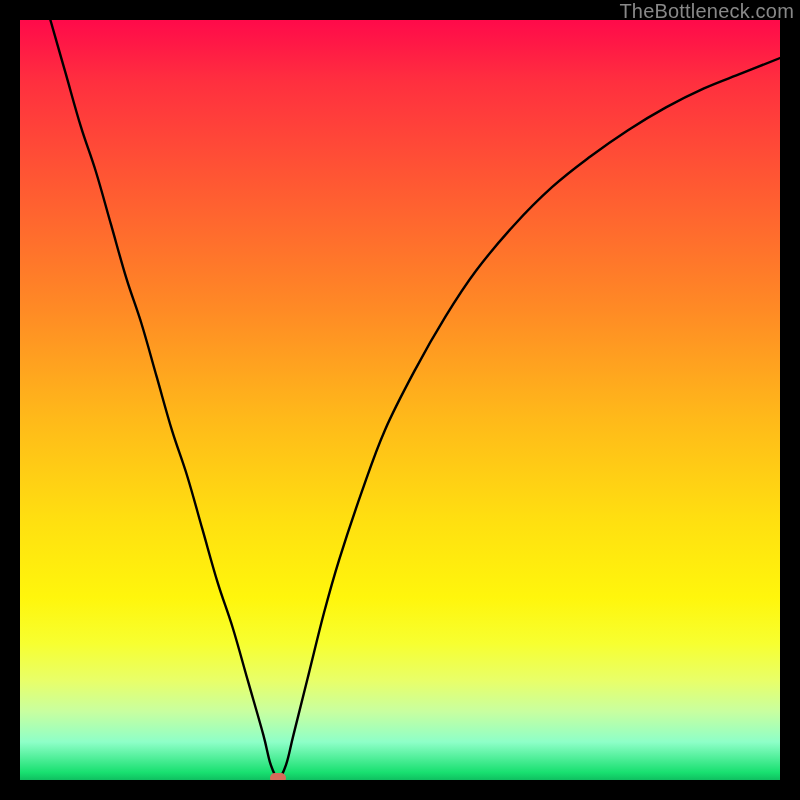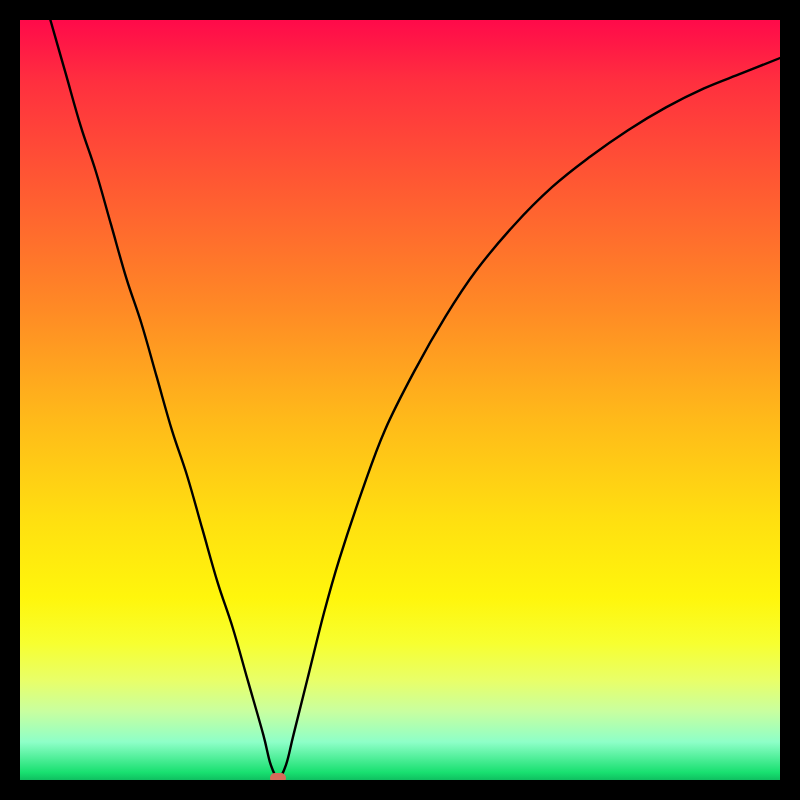--- a/index.html
+++ b/index.html
@@ -77,13 +77,14 @@
 <body>
 
 <div class="frame">
   <div class="plot-area">
     <div class="gradient"></div>
     <svg class="curve" viewBox="0 0 760 760" preserveAspectRatio="none">
       <path id="curve-path" fill="none" stroke="#000" stroke-width="2.4" stroke-linejoin="round" stroke-linecap="round" d="M 30.40 0.00 C 33.14 9.58, 40.13 34.05, 45.60 53.20 C 51.07 72.35, 55.33 88.62, 60.80 106.40 C 66.27 124.18, 70.53 134.22, 76.00 152.00 C 81.47 169.78, 85.73 186.05, 91.20 205.20 C 96.67 224.35, 100.93 240.62, 106.40 258.40 C 111.87 276.18, 116.13 286.22, 121.60 304.00 C 127.07 321.78, 131.33 338.05, 136.80 357.20 C 142.27 376.35, 146.53 392.62, 152.00 410.40 C 157.47 428.18, 161.73 438.22, 167.20 456.00 C 172.67 473.78, 176.93 490.05, 182.40 509.20 C 187.87 528.35, 192.13 544.62, 197.60 562.40 C 203.07 580.18, 207.33 590.22, 212.80 608.00 C 218.27 625.78, 222.53 642.05, 228.00 661.20 C 233.47 680.35, 239.10 699.35, 243.20 714.40 C 247.30 729.45, 248.06 737.00, 250.80 744.80 C 253.54 752.60, 255.66 757.72, 258.40 757.72 C 261.14 757.72, 263.26 752.60, 266.00 744.80 C 268.74 737.00, 269.50 730.82, 273.60 714.40 C 277.70 697.98, 283.33 675.49, 288.80 653.60 C 294.27 631.71, 298.53 613.32, 304.00 592.80 C 309.47 572.28, 312.36 561.49, 319.20 539.60 C 326.04 517.71, 333.79 494.46, 342.00 471.20 C 350.21 447.94, 355.22 432.29, 364.80 410.40 C 374.38 388.51, 384.26 370.12, 395.20 349.60 C 406.14 329.08, 414.66 314.18, 425.60 296.40 C 436.54 278.62, 443.69 267.22, 456.00 250.80 C 468.31 234.38, 480.32 220.25, 494.00 205.20 C 507.68 190.15, 518.32 179.51, 532.00 167.20 C 545.68 154.89, 556.32 147.06, 570.00 136.80 C 583.68 126.54, 594.32 119.09, 608.00 110.20 C 621.68 101.31, 632.32 94.92, 646.00 87.40 C 659.68 79.88, 670.32 74.56, 684.00 68.40 C 697.68 62.24, 708.32 58.67, 722.00 53.20 C 735.68 47.73, 753.16 40.74, 760.00 38.00"></path>
     </svg>
     <div id="marker" class="marker" style="left: 258.4px; top: 757.72px; background: rgb(214, 107, 90);"></div>
   </div>
+  <div class="watermark">TheBottleneck.com</div>
 </div>
 
 </body></html>

